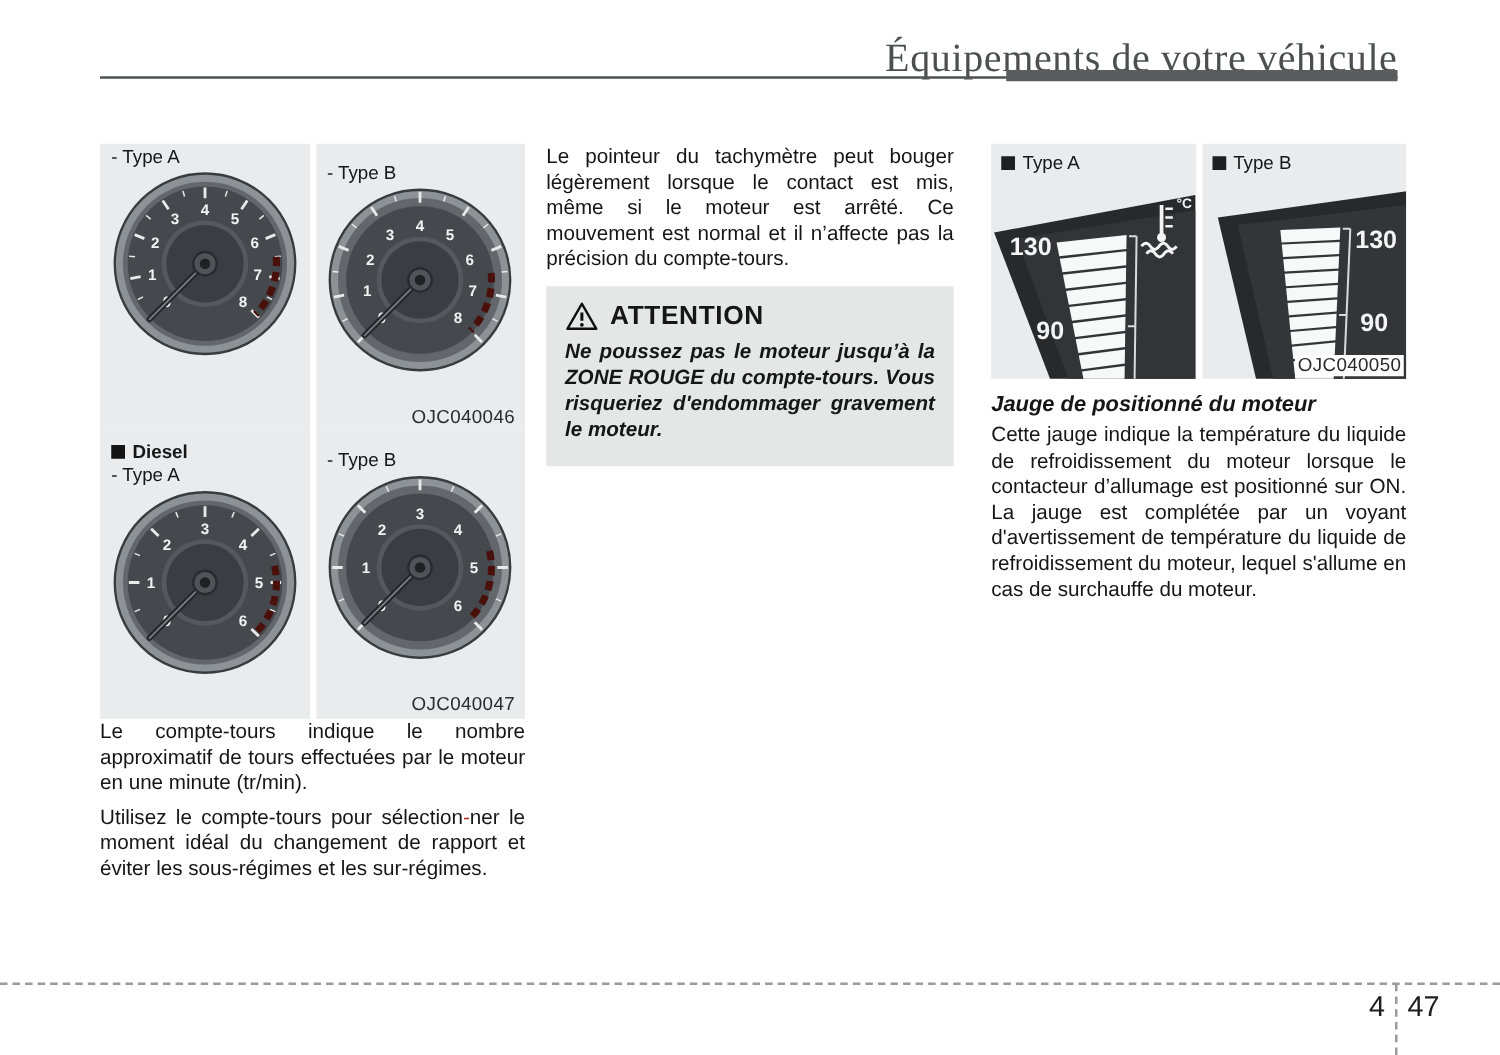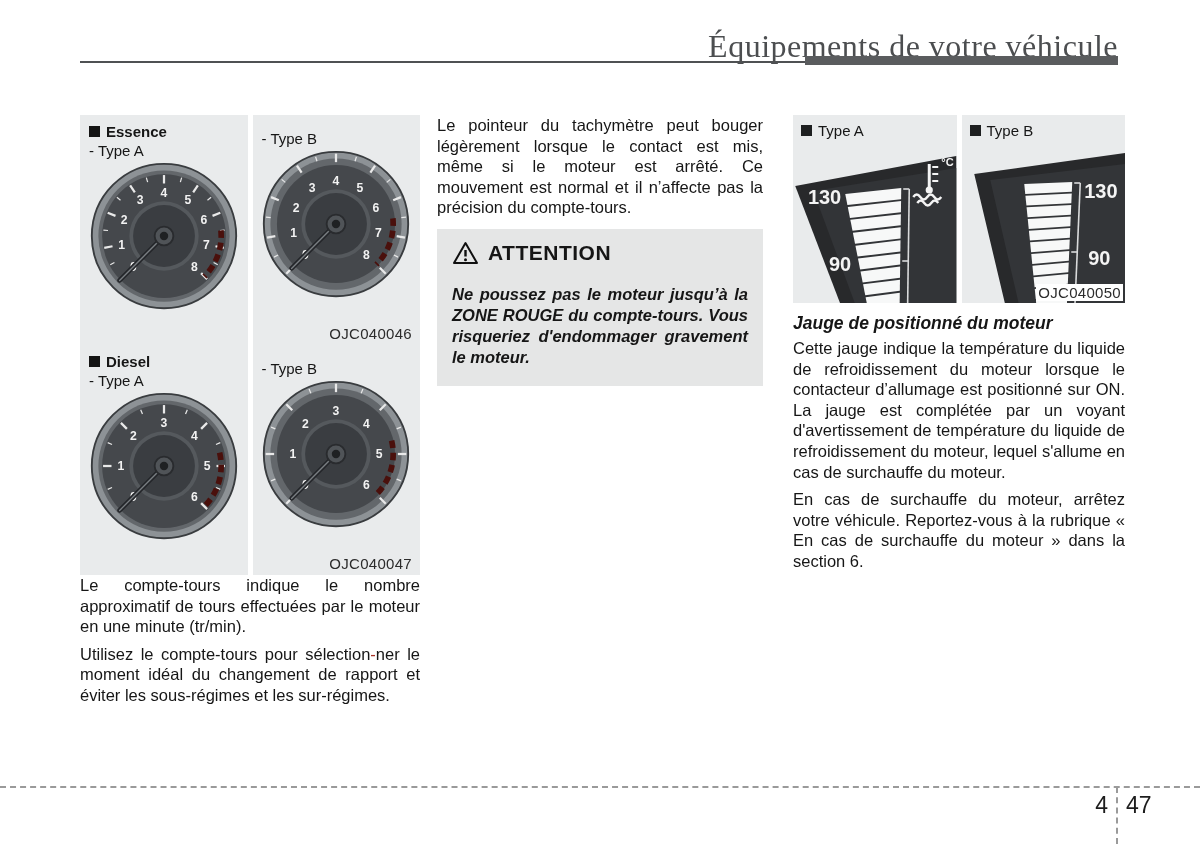--- a/index.html
+++ b/index.html
@@ -33,21 +33,21 @@
   .fig-code{position:absolute;right:8px;bottom:3px;font-size:15px;color:#2c2c2c;letter-spacing:.3px;}
 
   .panel-temp{height:188px;}
   .temp-label{display:flex;align-items:center;gap:6px;padding:7px 0 0 8px;font-size:15px;}
   .sq-dark{display:inline-block;width:11px;height:11px;background:#1d1f20;}
   .tgauge{display:block;margin-top:5px;}
   .code-temp{background:#ffffff;padding:0 2px;right:2px;bottom:2px;}
 
   
   .attention{background:#e5e6e6;margin-top:11px;padding:12px 15px 18px 15px;}
-  .att-head{display:flex;align-items:center;gap:9px;font-size:21px;font-weight:bold;letter-spacing:.5px;margin-bottom:19px;}
+  .att-head{display:flex;align-items:center;gap:9px;font-size:21px;font-weight:bold;letter-spacing:.5px;margin-bottom:6px;}
   .att-body{font-size:16.5px;line-height:21px;font-weight:bold;font-style:italic;text-align:justify;margin:0;}
 
   .red{color:#a93226;}
 
   
   .foot-rule{position:absolute;left:0;top:786px;width:1200px;border-top:2px dashed #9a9a9a;}
   .foot-vrule{position:absolute;left:1116px;top:787px;height:57px;border-left:2px dashed #9a9a9a;}
   .foot-sec{position:absolute;left:1056px;top:792px;width:52px;text-align:right;font-size:23px;color:#1d1d1d;}
   .foot-page{position:absolute;left:1126px;top:792px;font-size:23px;color:#1d1d1d;}
 </style>
@@ -57,24 +57,20 @@
 <div class="page">
 
   <h1 class="hdr-title">Équipements de votre véhicule</h1>
   <div class="rule-thin"></div>
   <div class="rule-thick"></div>
 
   <section class="col col-left">
 
     <figure class="panel panel-essence" style="margin:0;">
       <div class="subpanel">
-        <div class="fig-label">
-          <span class="sq"></span>
-          <span>Essence</span>
-        </div>
         <div class="fig-type">- Type A</div>
         <div class="gauge">
             <svg viewBox="0 0 160 160" width="150" height="150">
               <circle cx="80" cy="80" r="77" fill="#8d9296" stroke="#393c3f" stroke-width="2"></circle>
               <circle cx="80" cy="80" r="70" fill="#63676b"></circle>
               <circle cx="80" cy="80" r="66" fill="#45484c"></circle>
               <line x1="34.03805922287441" y1="125.96194077712559" x2="40.40202025355334" y2="119.59797974644665" stroke="#e9e9e9" stroke-width="2.4"></line>
               <line x1="22.675117817356906" y1="110.64078789368983" x2="27.084724139098682" y2="108.28380420955983" stroke="#e9e9e9" stroke-width="1.3"></line>
               <line x1="16.248956773790013" y1="92.68087093104832" x2="25.07602429741909" y2="90.92505803290317" stroke="#e9e9e9" stroke-width="2.4"></line>
               <line x1="15.312992766307204" y1="73.62888587857856" x2="20.28891639966818" y2="74.11897158022637" stroke="#e9e9e9" stroke-width="1.3"></line>
@@ -342,21 +338,20 @@
                 <path d="M-2,17 q3.5,-5 7,0 t7,0 t7,0 t7,0" fill="none" stroke="#f4f4f4" stroke-width="2.4"></path>
                 <path d="M2,23 q3.5,-5 7,0 t7,0 t7,0" fill="none" stroke="#f4f4f4" stroke-width="2.4"></path>
               </g>
             </svg></div>
       </div>
       <div class="fig-code code-temp">OJC040050</div>
     </figure>
 
     <h2 class="capt">Jauge de positionné du moteur</h2>
     <p class="body">Cette jauge indique la température du liquide de refroidissement du moteur lorsque le contacteur d’allumage est positionné sur ON. La jauge est complétée par un voyant d'avertissement de température du liquide de refroidissement du moteur, lequel s'allume en cas de surchauffe du moteur.</p>
-    <p class="body">En cas de surchauffe du moteur, arrêtez votre véhicule. Reportez-vous à la rubrique « En cas de surchauffe du moteur » dans la section 6.</p>
   </section>
 
   <div class="foot-rule"></div>
   <div class="foot-vrule"></div>
   <div class="foot-sec">4</div>
   <div class="foot-page">47</div>
 
 </div>
 
 </body></html>

